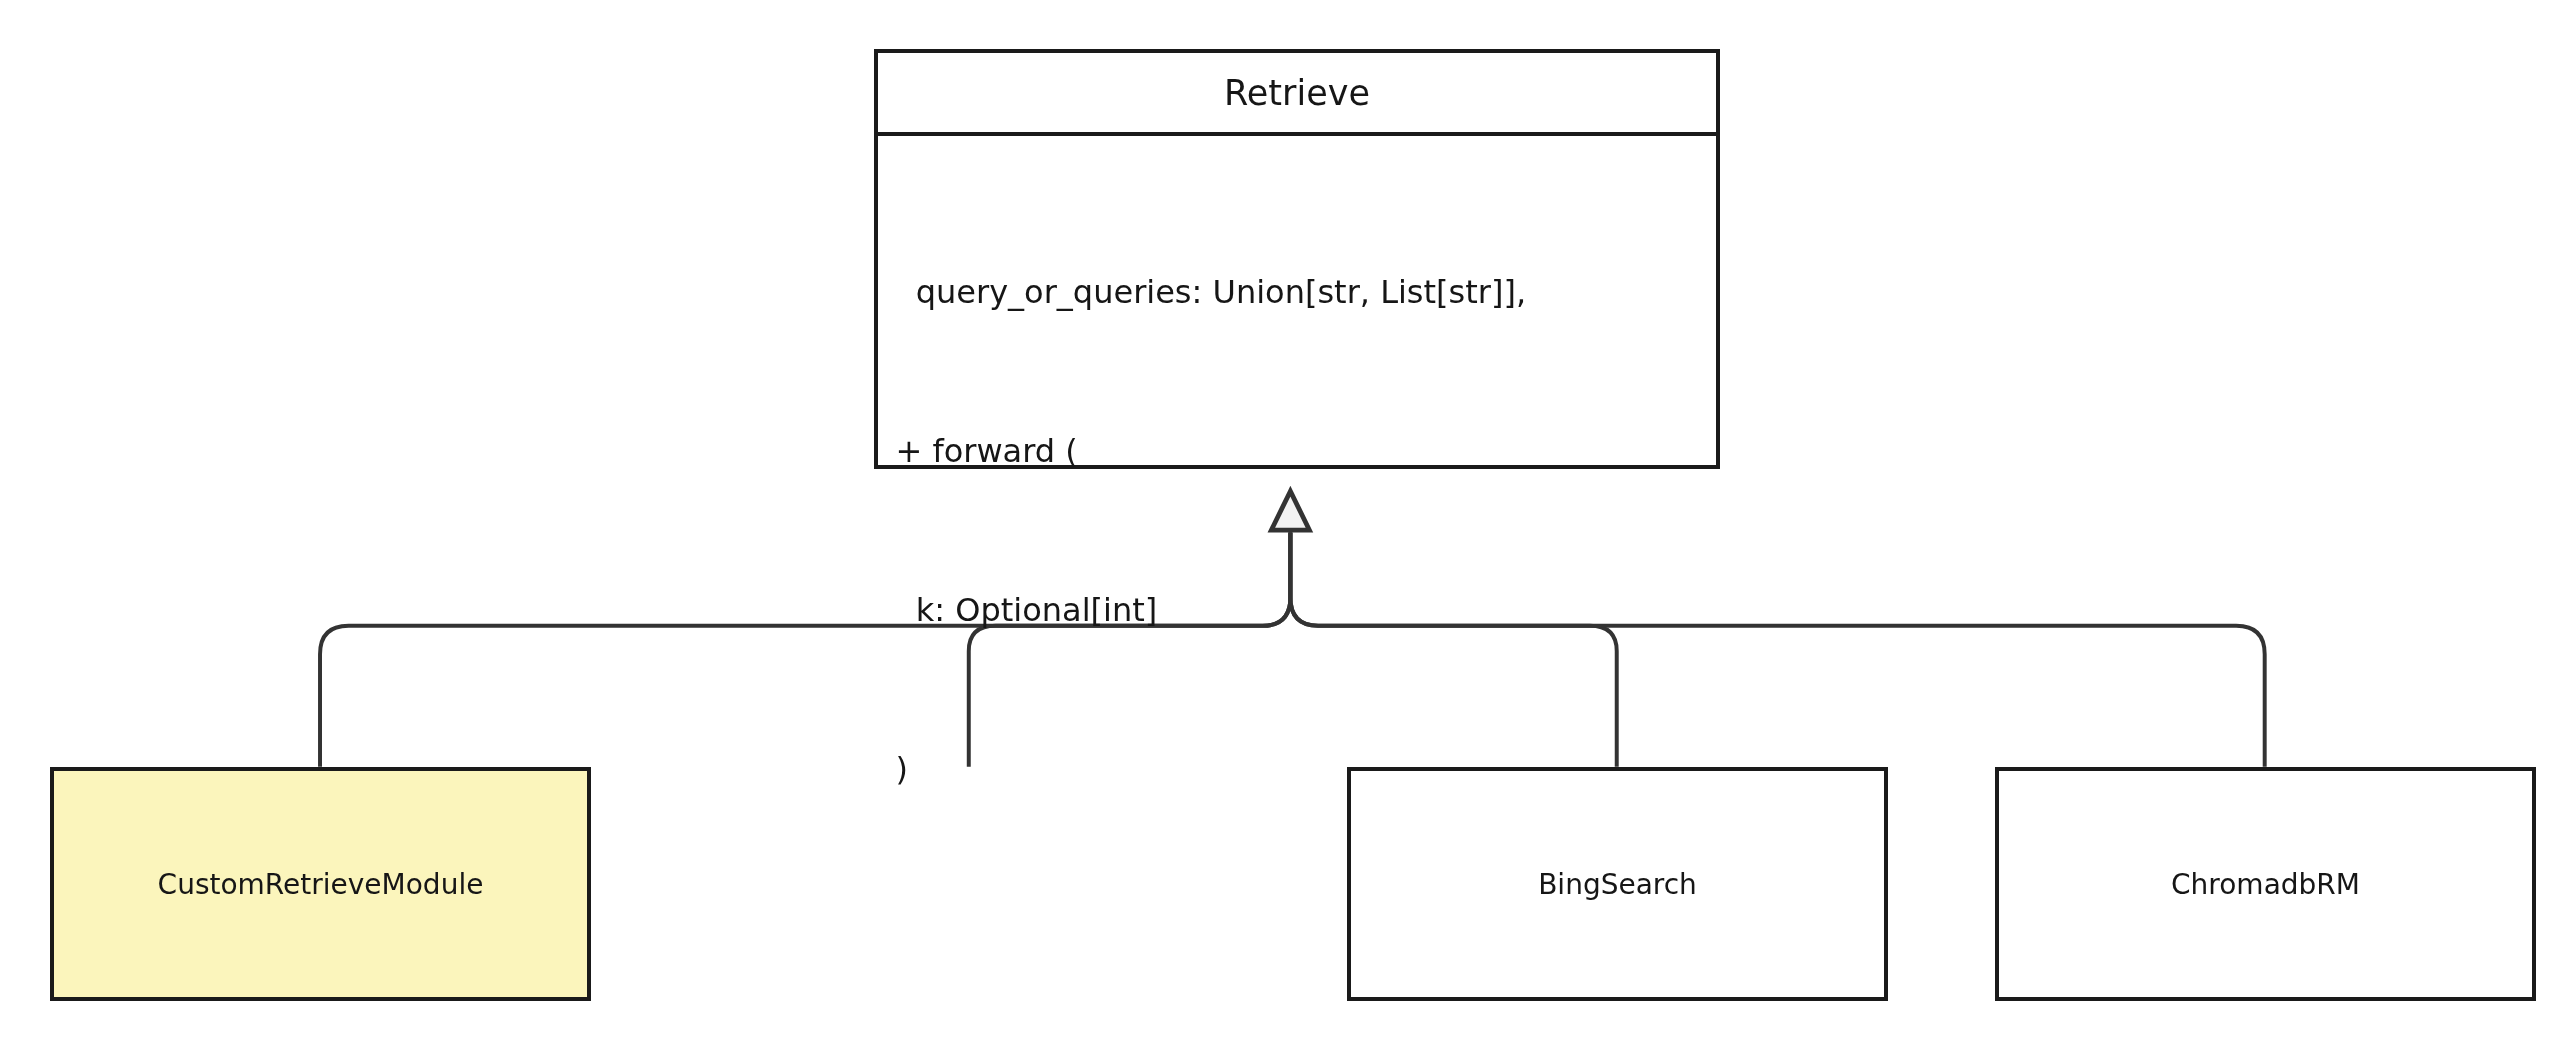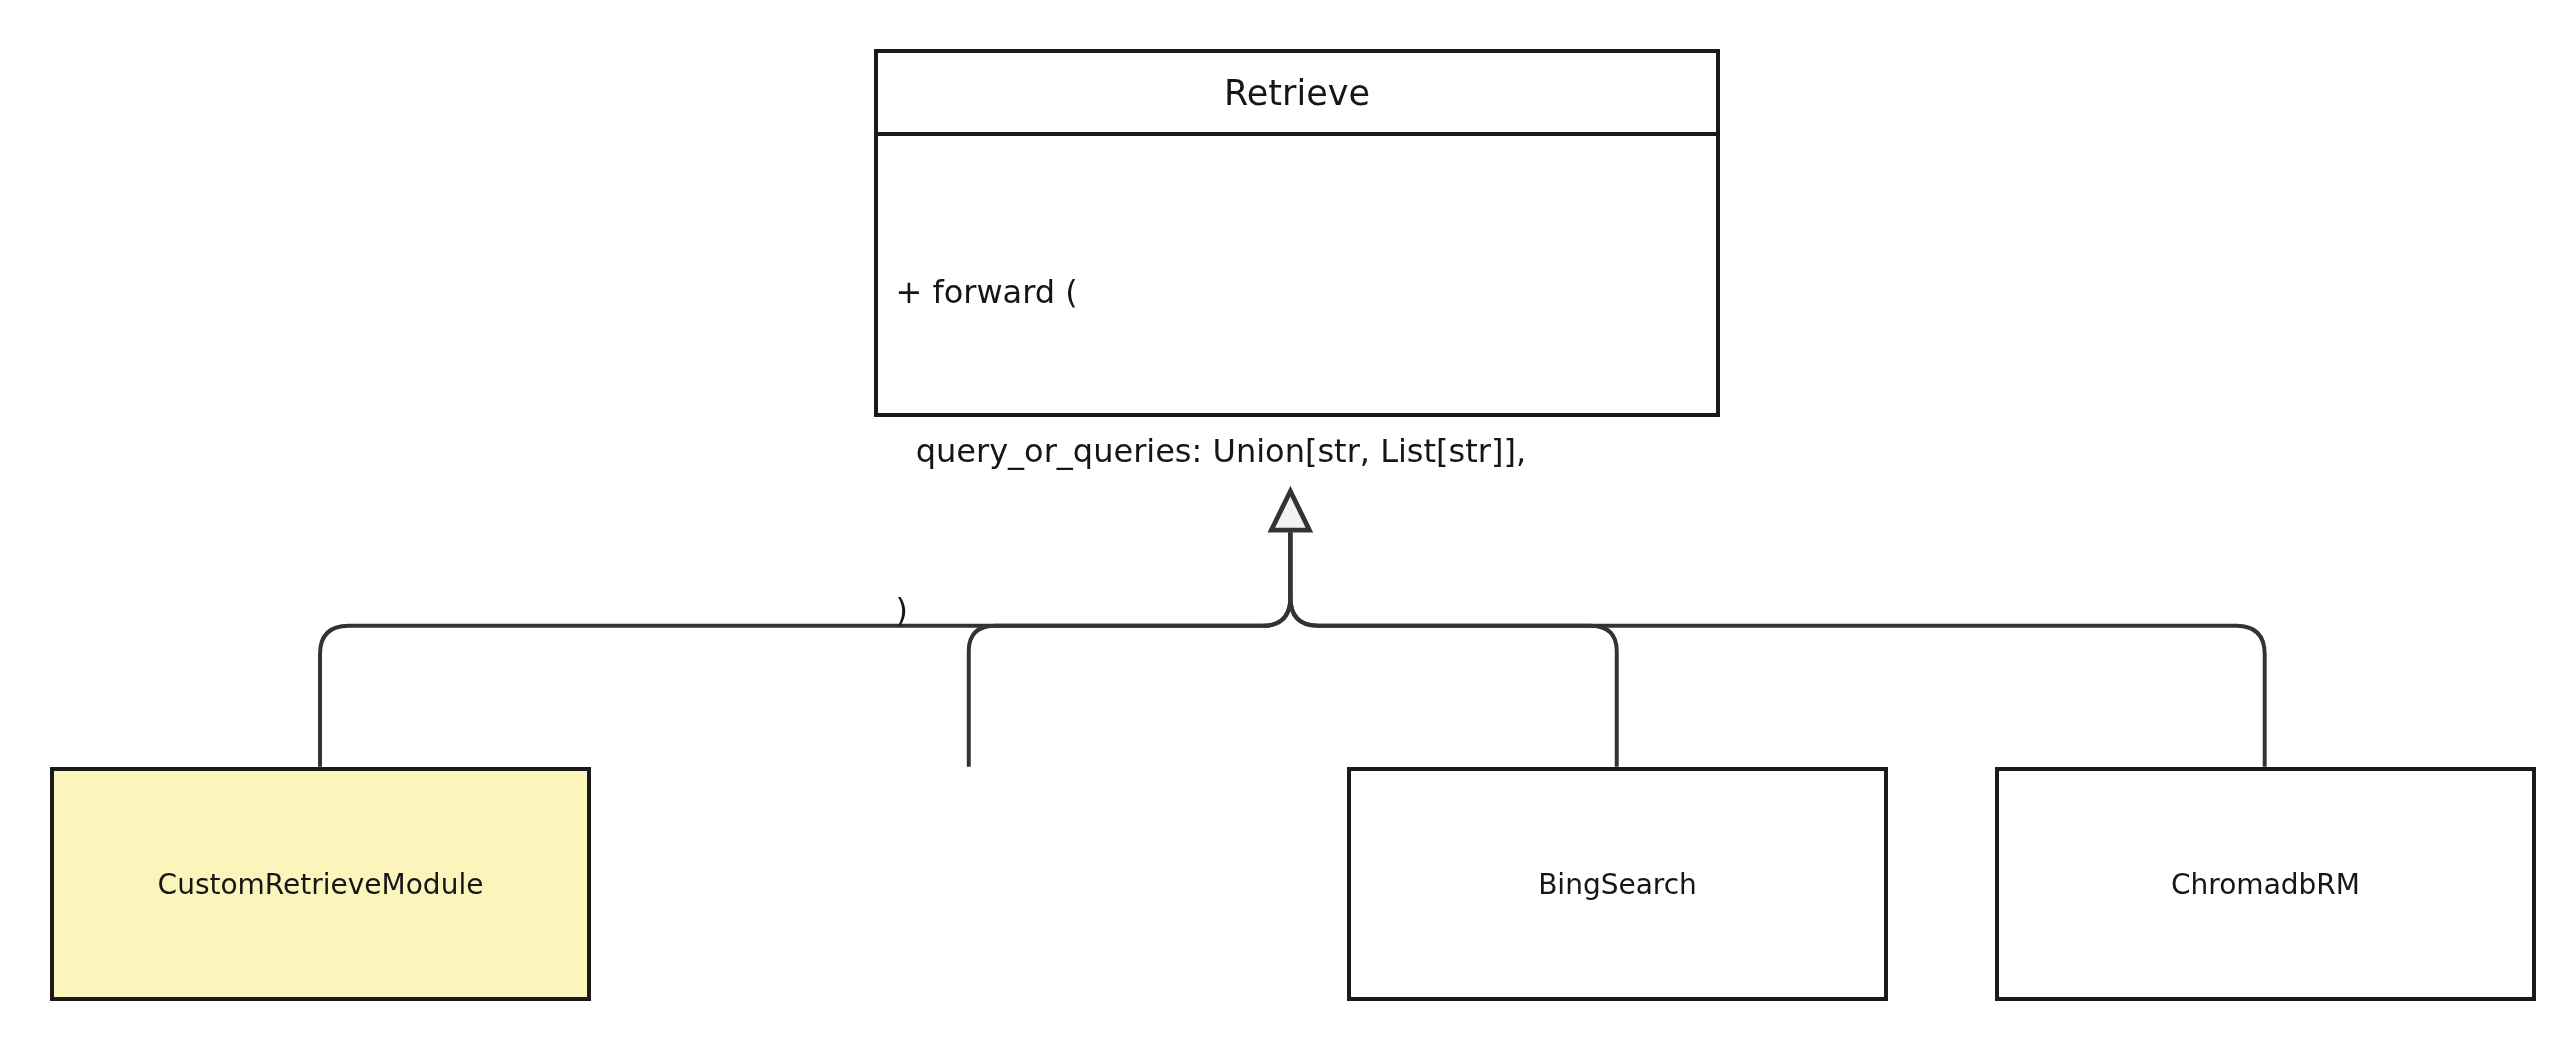--- a/index.html
+++ b/index.html
@@ -29,21 +29,21 @@
   .edge { fill: none; stroke: var(--edge-line); stroke-width: 5; }
   .arrowhead { fill: var(--arrowhead-fill); stroke: var(--edge-line); stroke-width: 6; stroke-linejoin: miter; }
   .class-box {
     position: absolute;
     box-sizing: border-box;
     border: 4px solid var(--box-border);
     background: var(--default-fill);
   }
   .parent-class {
     left: 874px; top: 49px;
-    width: 846px; height: 368px;
+    width: 846px; height: 420px;
   }
   .parent-header {
     height: 83px;
     box-sizing: border-box;
     border-bottom: 4px solid var(--box-border);
     display: flex; align-items: center; justify-content: center;
     font-size: 35px;
   }
   .parent-body {
     padding: 24px 17.4px 0 17.4px;
@@ -72,22 +72,23 @@
     <path class="edge" d="M404 968 V826 Q404 790 440 790 H1594 Q1629 790 1629 754 V672"></path>
     <path class="edge" d="M1223 968 V822 Q1223 790 1257 790 H1594 Q1629 790 1629 754 V672"></path>
     <path class="edge" d="M2041 968 V822 Q2041 790 2007 790 H1664 Q1629 790 1629 754 V672"></path>
     <path class="edge" d="M2859 968 V826 Q2859 790 2823 790 H1664 Q1629 790 1629 754 V672"></path>
     <polygon class="arrowhead" points="1629,620 1605,669 1653,669"></polygon>
   </svg>
 
   <div class="class-box parent-class">
     <div class="parent-header">Retrieve</div>
     <div class="parent-body">
+      <div>  query_or_queries: Union[str, List[str]],</div>
       <div>+ forward (</div>
-      <div>  query_or_queries: Union[str, List[str]],</div>
+      <div>  k: Optional[int]</div>
       <div>)</div>
     </div>
   </div>
 
   <div class="class-box child-class child-1">
     <span>CustomRetrieveModule</span>
   </div>
 
 
   <div class="class-box child-class child-3">

